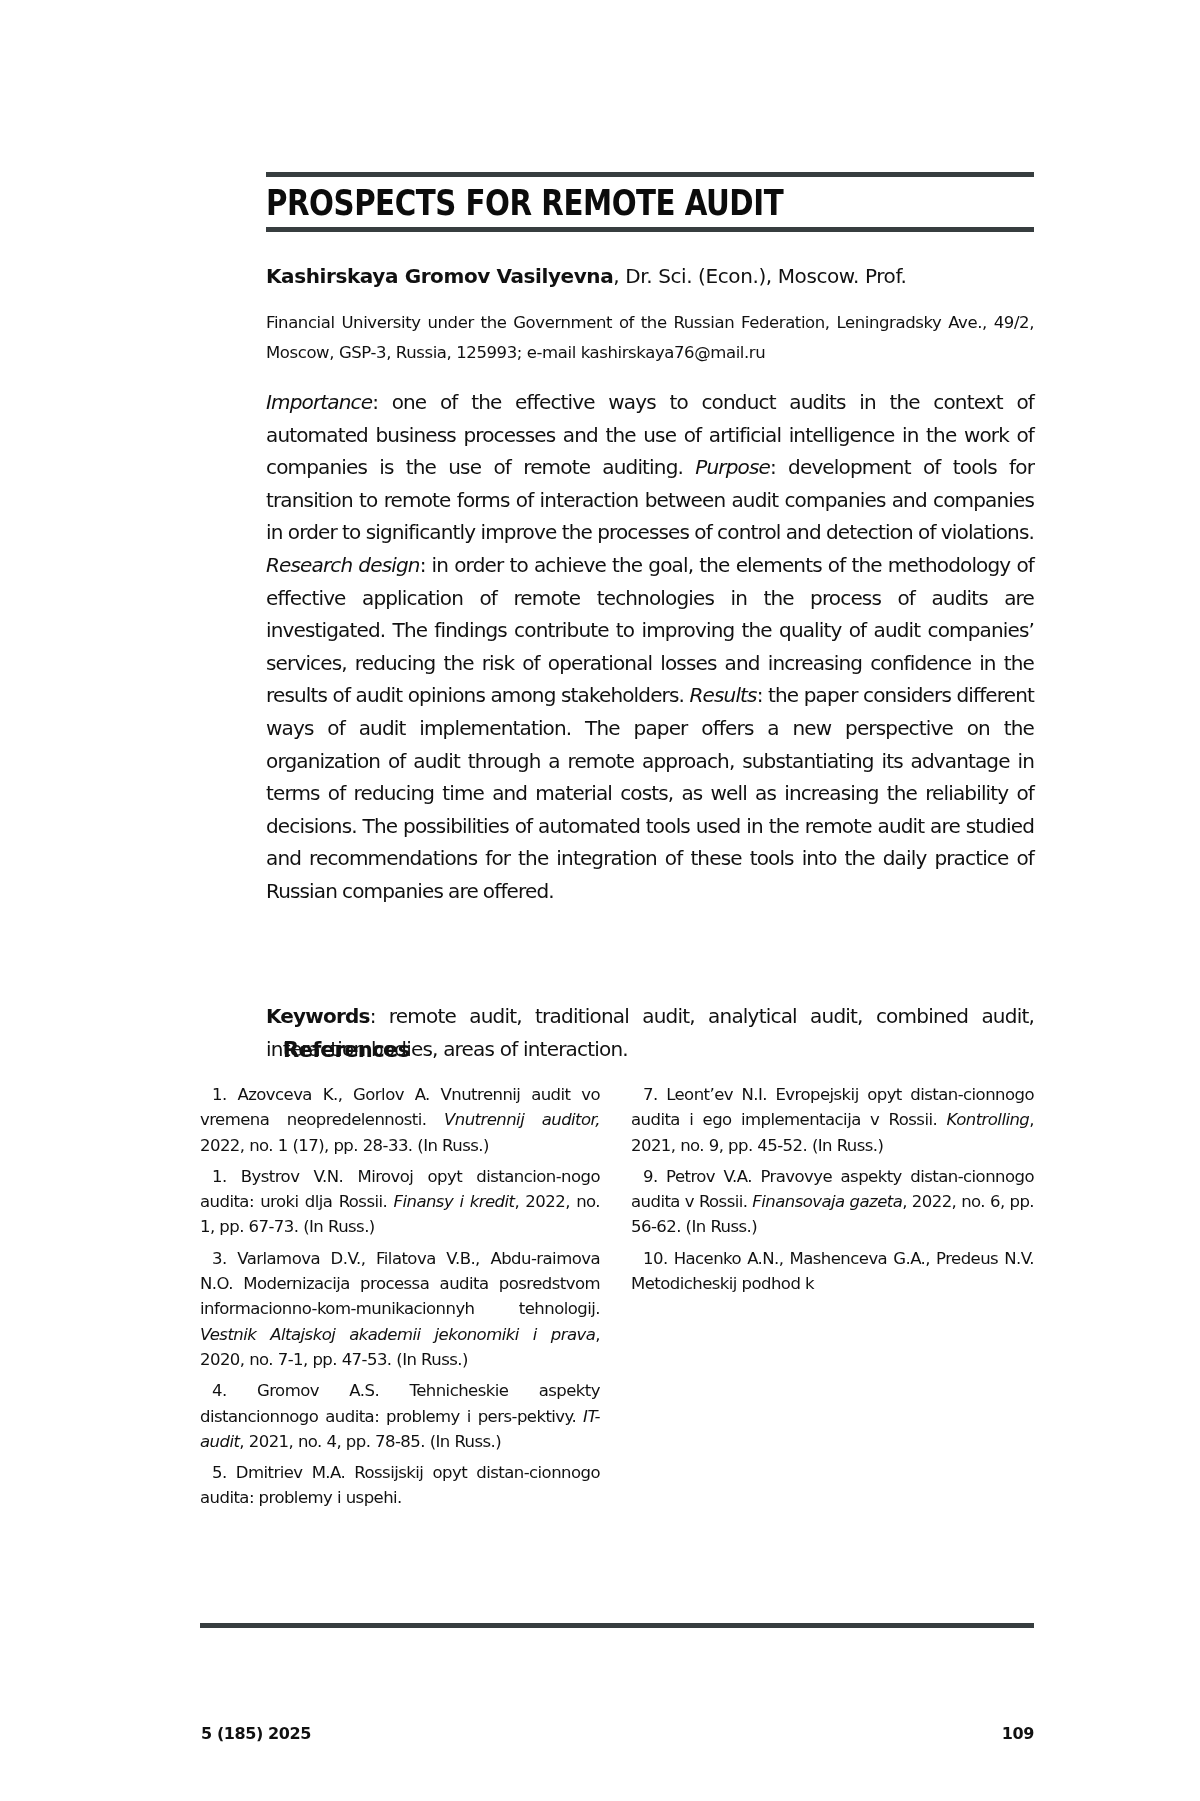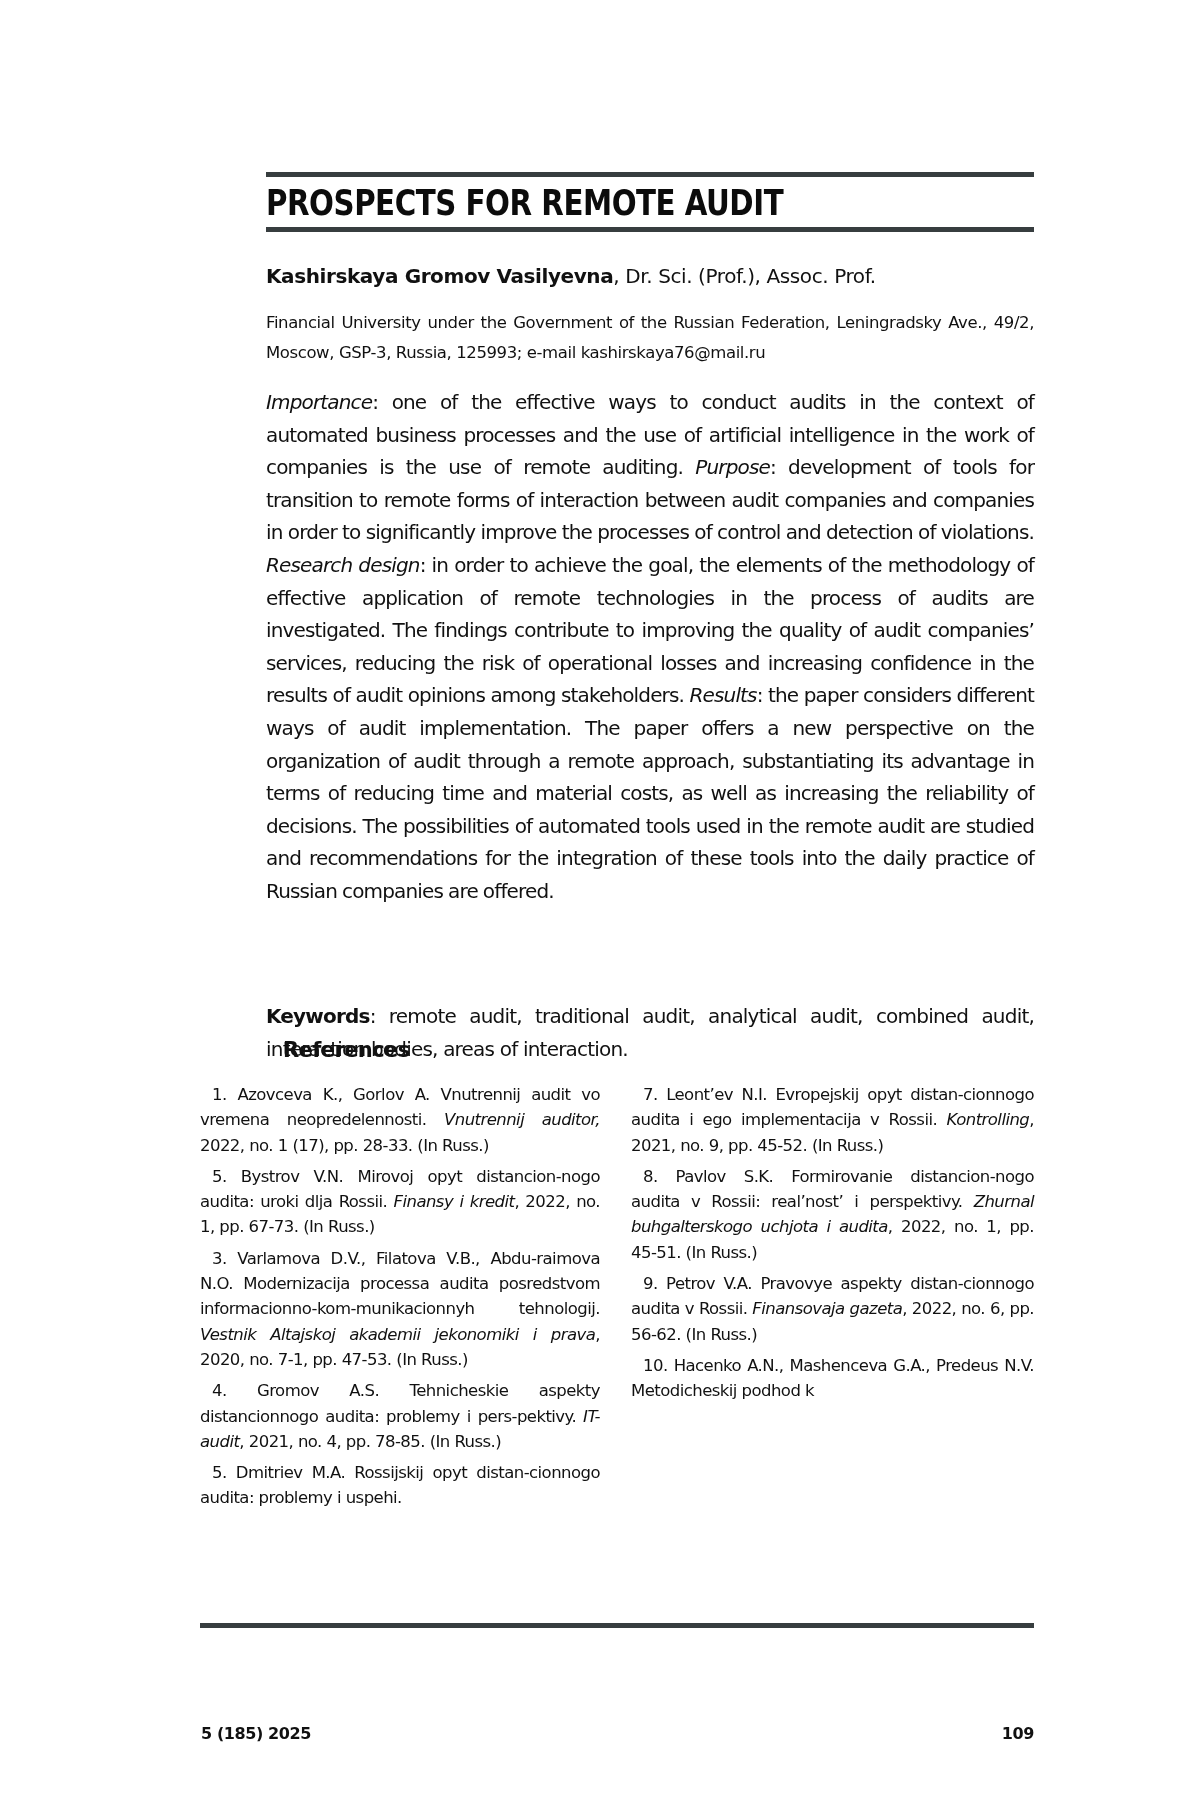--- a/index.html
+++ b/index.html
@@ -62,46 +62,45 @@
 </head>
 <body>
 
 <div class="page">
 
   <div class="rule" style="top:172px;"></div>
   <div class="title">PROSPECTS FOR REMOTE AUDIT</div>
   <div class="rule" style="top:227px;"></div>
 
   <div class="author">
-    <b>Kashirskaya Gromov Vasilyevna</b><span>, Dr. Sci. (Prof.), Assoc. Prof.</span>
+    <b>Kashirskaya Gromov Vasilyevna</b><span>, Dr. Sci. (Econ.), Moscow. Prof.</span>
   </div>
 
   <div class="affil">Financial University under the Government of the Russian Federation, Leningradsky Ave., 49/2, Moscow, GSP-3, Russia, 125993; e-mail kashirskaya76@mail.ru</div>
 
   <div class="abstract">
     <i>Importance</i><span>: one of the effective ways to conduct audits in the context of automated business processes and the use of artificial intelligence in the work of companies is the use of remote auditing. </span><i>Purpose</i><span>: development of tools for transition to remote forms of interaction between audit companies and companies in order to significantly improve the processes of control and detection of violations. </span><i>Research design</i><span>: in order to achieve the goal, the elements of the methodology of effective application of remote technologies in the process of audits are investigated. The findings contribute to improving the quality of audit companies’ services, reducing the risk of operational losses and increasing confidence in the results of audit opinions among stakeholders. </span><i>Results</i><span>: the paper considers different ways of audit implementation. The paper offers a new perspective on the organization of audit through a remote approach, substantiating its advantage in terms of reducing time and material costs, as well as increasing the reliability of decisions. The possibilities of automated tools used in the remote audit are studied and recommendations for the integration of these tools into the daily practice of Russian companies are offered.</span>
   </div>
 
   <div class="keywords">
     <b>Keywords</b><span>: remote audit, traditional audit, analytical audit, combined audit, interaction bodies, areas of interaction.</span>
   </div>
 
   <div class="refs-heading">References</div>
 
   <div class="refcol left">
     <p class="ref"><span>1.  Azovceva K., Gorlov A. Vnutrennij audit vo vremena neopredelennosti. </span><i>Vnutrennij auditor,</i><span> 2022, no. 1 (17), pp. 28-33. (In Russ.)</span></p>
-    <p class="ref"><span>5.  Bystrov V.N. Mirovoj opyt distancion-nogo audita: uroki dlja Rossii. </span><i>Finansy i kredit</i><span>, 2022, no. 1, pp. 67-73. (In Russ.)</span></p>
+    <p class="ref"><span>1.  Bystrov V.N. Mirovoj opyt distancion-nogo audita: uroki dlja Rossii. </span><i>Finansy i kredit</i><span>, 2022, no. 1, pp. 67-73. (In Russ.)</span></p>
     <p class="ref"><span>3.  Varlamova D.V., Filatova V.B., Abdu-raimova N.O. Modernizacija processa audita posredstvom informacionno-kom-munikacionnyh tehnologij. </span><i>Vestnik Altajskoj akademii jekonomiki i prava</i><span>, 2020, no. 7-1, pp. 47-53. (In Russ.)</span></p>
     <p class="ref"><span>4.  Gromov A.S. Tehnicheskie aspekty distancionnogo audita: problemy i pers-pektivy. </span><i>IT-audit</i><span>, 2021, no. 4, pp. 78-85. (In Russ.)</span></p>
     <p class="ref"><span>5.  Dmitriev M.A. Rossijskij opyt distan-cionnogo audita: problemy i uspehi. </span></p>
   </div>
 
   <div class="refcol right">
     <p class="ref"><span>7.  Leont’ev N.I. Evropejskij opyt distan-cionnogo audita i ego implementacija v Rossii. </span><i>Kontrolling</i><span>, 2021, no. 9, pp. 45-52. (In Russ.)</span></p>
-    <p class="ref"><span>8.  Pavlov S.K. Formirovanie distancion-nogo audita v Rossii: real’nost’ i perspektivy. </span><i>Zhurnal buhgalterskogo uchjota i audita</i><span>, 2022, no. 1, pp. 45-51. (In Russ.)</span></p>
     <p class="ref"><span>9.  Petrov V.A. Pravovye aspekty distan-cionnogo audita v Rossii. </span><i>Finansovaja gazeta</i><span>, 2022, no. 6, pp. 56-62. (In Russ.)</span></p>
     <p class="ref"><span>10.  Hacenko A.N., Mashenceva G.A., Predeus N.V. Metodicheskij podhod k</span></p>
   </div>
 
   <div class="footer-rule"></div>
   <div class="footer-left">5 (185) 2025</div>
   <div class="footer-right">109</div>
 
 </div>
 

